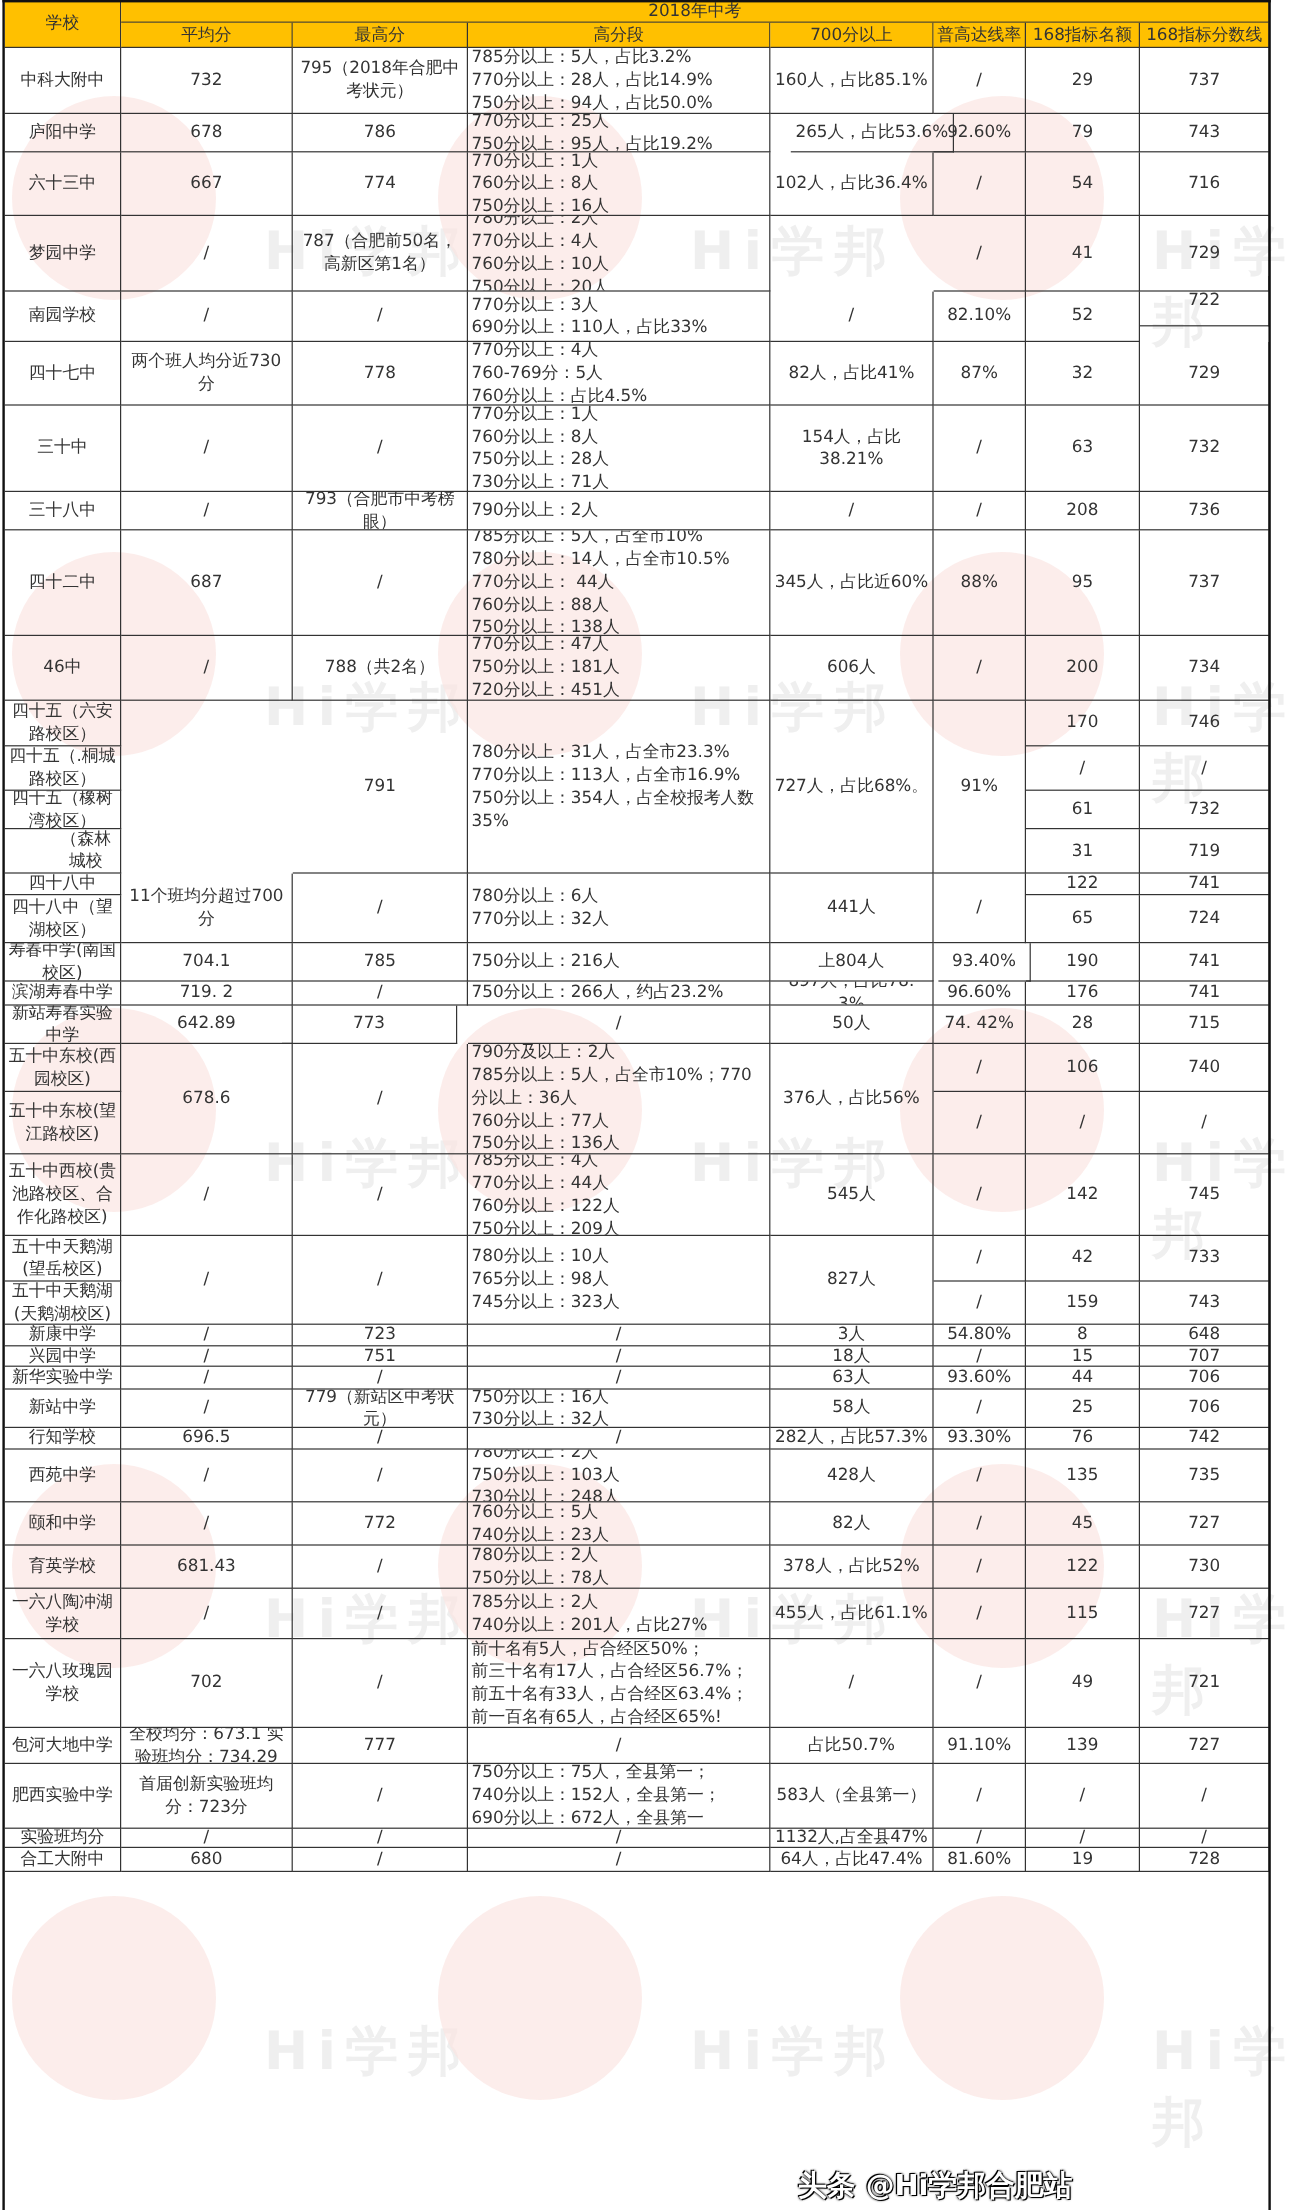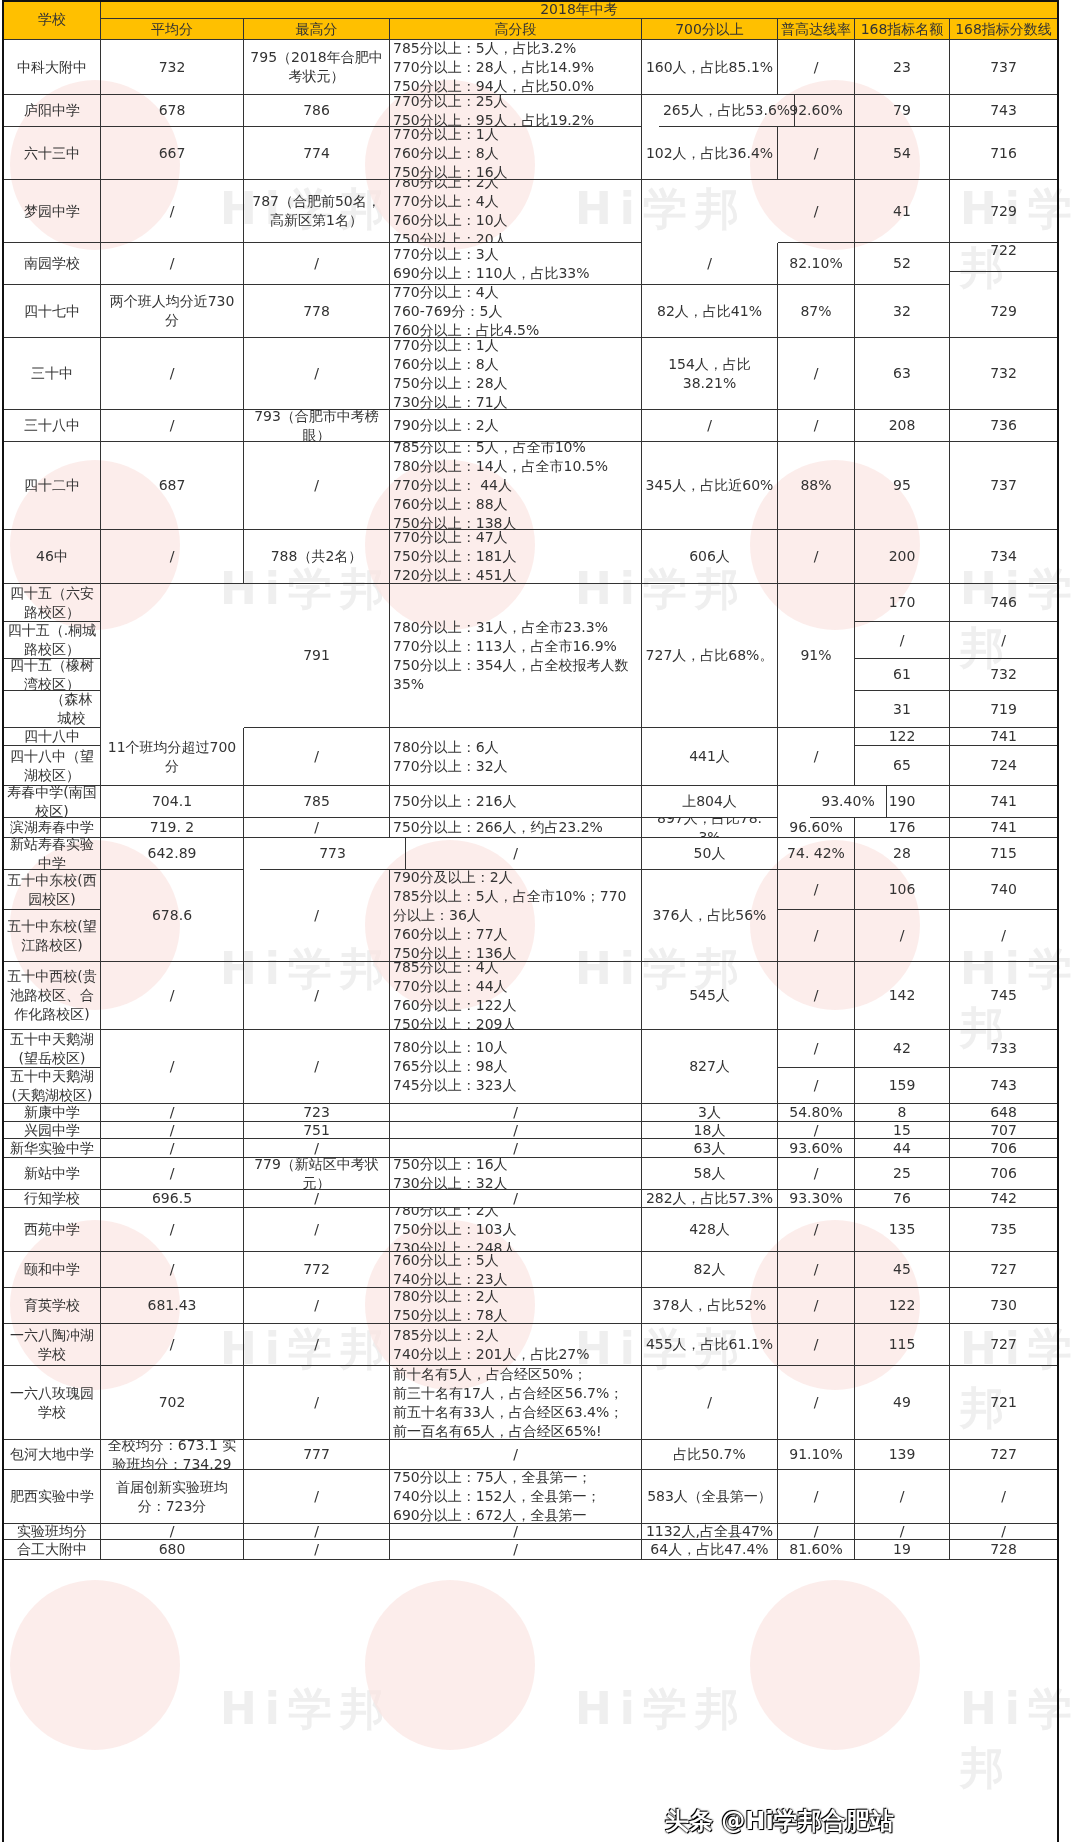--- a/index.html
+++ b/index.html
@@ -66,21 +66,21 @@
     <div class="cell" style="left: 244px; width: 146px; top: 40px; height: 55px;">795（2018年合肥中考状元）</div>
     <div class="cell left" style="left: 390px; width: 252px; top: 40px; height: 55px;">
       <div class="lines">
         <span>785分以上：5人，占比3.2%</span>
         <span>770分以上：28人，占比14.9%</span>
         <span>750分以上：94人，占比50.0%</span>
       </div>
     </div>
     <div class="cell" style="left: 642px; width: 136px; top: 40px; height: 55px;">160人，占比85.1%</div>
     <div class="cell" style="left: 778px; width: 77px; top: 40px; height: 55px;">/</div>
-    <div class="cell" style="left: 855px; width: 95px; top: 40px; height: 55px;">23</div>
+    <div class="cell" style="left: 855px; width: 95px; top: 40px; height: 55px;">29</div>
     <div class="cell" style="left: 950px; width: 108px; top: 40px; height: 55px;">737</div>
     <div class="cell" style="left: 4px; width: 97px; top: 95px; height: 32px;">庐阳中学</div>
     <div class="cell" style="left: 101px; width: 143px; top: 95px; height: 32px;">678</div>
     <div class="cell" style="left: 244px; width: 146px; top: 95px; height: 32px;">786</div>
     <div class="cell left" style="left: 390px; width: 252px; top: 95px; height: 32px;">
       <div class="lines">
         <span>770分以上：25人</span>
         <span>750分以上：95人，占比19.2%</span>
       </div>
     </div>
@@ -240,38 +240,38 @@
     <div class="cell" style="left: 950px; width: 108px; top: 746px; height: 40px;">724</div>
     <div class="cell" style="left: 4px; width: 97px; top: 786px; height: 32px;">寿春中学(南国校区)</div>
     <div class="cell" style="left: 101px; width: 143px; top: 786px; height: 32px;">704.1</div>
     <div class="cell" style="left: 244px; width: 146px; top: 786px; height: 32px;">785</div>
     <div class="cell left" style="left: 390px; width: 252px; top: 786px; height: 32px;">
       <div class="lines">
         <span>750分以上：216人</span>
       </div>
     </div>
     <div class="cell" style="left: 642px; width: 136px; top: 786px; height: 32px;">上804人</div>
-    <div class="cell" style="left: 810px; width: 77px; top: 786px; height: 32px; text-align: center;">93.40%</div>
+    <div class="cell" style="left: 782px; width: 77px; top: 786px; height: 32px; text-align: center;">93.40%</div>
     <div class="cell" style="left: 855px; width: 95px; top: 786px; height: 32px;">190</div>
     <div class="cell" style="left: 950px; width: 108px; top: 786px; height: 32px;">741</div>
     <div class="cell" style="left: 4px; width: 97px; top: 818px; height: 20px;">滨湖寿春中学</div>
     <div class="cell" style="left: 101px; width: 143px; top: 818px; height: 20px;">719. 2</div>
     <div class="cell" style="left: 244px; width: 146px; top: 818px; height: 20px;">/</div>
     <div class="cell left" style="left: 390px; width: 252px; top: 818px; height: 20px;">
       <div class="lines">
         <span>750分以上：266人，约占23.2%</span>
       </div>
     </div>
     <div class="cell" style="left: 642px; width: 136px; top: 818px; height: 20px;">897人，占比78. 3%</div>
     <div class="cell" style="left: 778px; width: 77px; top: 818px; height: 20px;">96.60%</div>
     <div class="cell" style="left: 855px; width: 95px; top: 818px; height: 20px;">176</div>
     <div class="cell" style="left: 950px; width: 108px; top: 818px; height: 20px;">741</div>
     <div class="cell" style="left: 4px; width: 97px; top: 838px; height: 32px;">新站寿春实验中学</div>
     <div class="cell" style="left: 101px; width: 143px; top: 838px; height: 32px;">642.89</div>
-    <div class="cell" style="left: 260px; width: 146px; top: 838px; height: 32px;">773</div>
+    <div class="cell" style="left: 235px; width: 146px; top: 838px; height: 32px;">773</div>
     <div class="cell" style="left: 390px; width: 252px; top: 838px; height: 32px;">/</div>
     <div class="cell" style="left: 642px; width: 136px; top: 838px; height: 32px;">50人</div>
     <div class="cell" style="left: 778px; width: 77px; top: 838px; height: 32px;">74. 42%</div>
     <div class="cell" style="left: 855px; width: 95px; top: 838px; height: 32px;">28</div>
     <div class="cell" style="left: 950px; width: 108px; top: 838px; height: 32px;">715</div>
     <div class="cell" style="left: 4px; width: 97px; top: 870px; height: 40px;">五十中东校(西园校区)</div>
     <div class="cell" style="left: 4px; width: 97px; top: 910px; height: 52px;">五十中东校(望江路校区)</div>
     <div class="cell" style="left: 101px; width: 143px; top: 870px; height: 92px;">678.6</div>
     <div class="cell" style="left: 244px; width: 146px; top: 870px; height: 92px;">/</div>
     <div class="cell left" style="left: 390px; width: 252px; top: 870px; height: 92px;">

